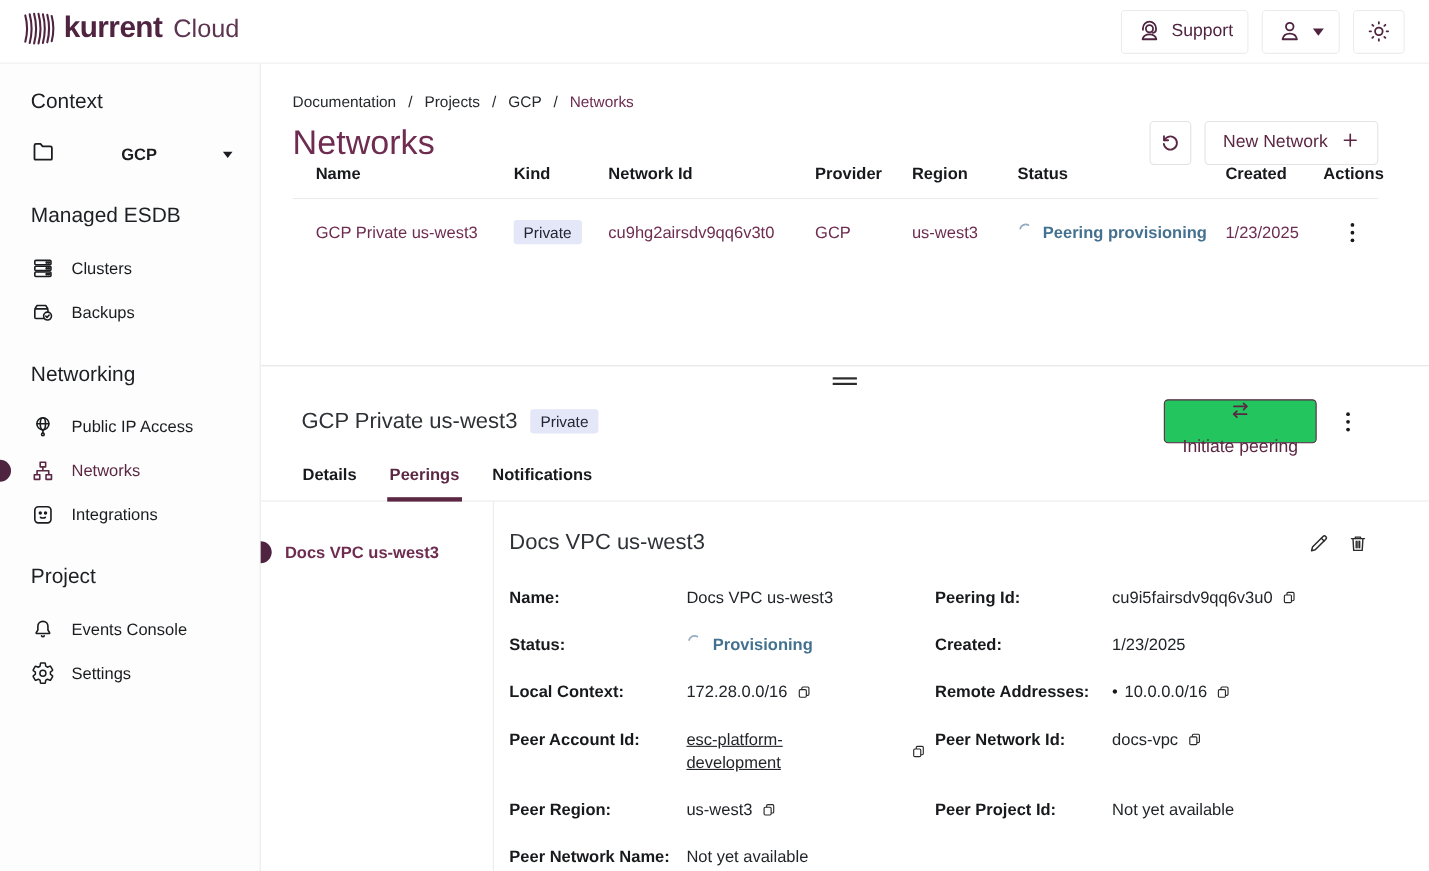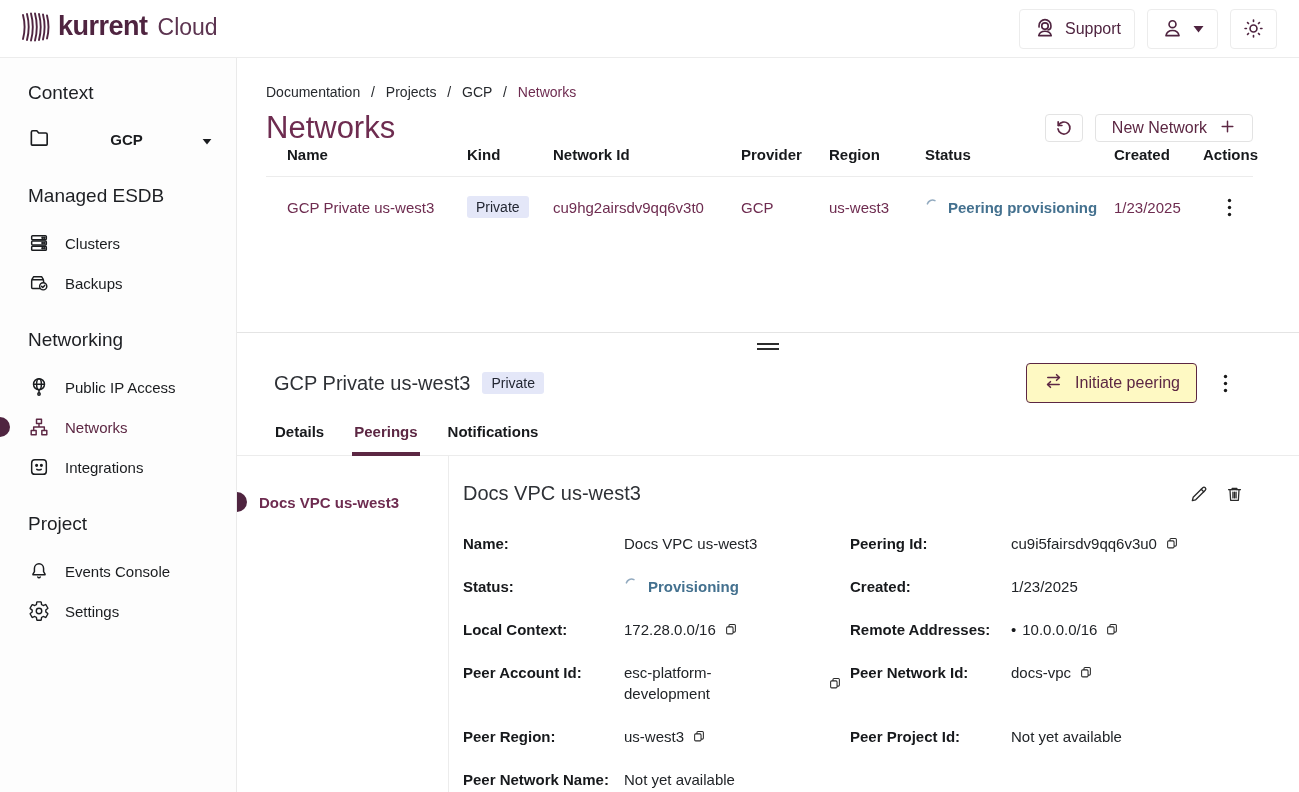--- a/index.html
+++ b/index.html
@@ -45,21 +45,21 @@
   .main { flex:1; display:flex; flex-direction:column; min-width:0; background:#fff; }
   .top-section { height:274px; flex:0 0 274px; padding:26px 46px 0 29px; }
   .breadcrumb { font-size:14px; font-weight:500; color:#26292d; }
   .breadcrumb .sep { margin:0 7px; color:#26292d; }
   .breadcrumb .crumb { cursor:pointer; }
   .breadcrumb .crumb.current { color:#6e2c50; }
   .head-row { display:flex; align-items:center; margin-top:10px; }
   .page-title { font-size:31px; font-weight:500; color:#6e2c50; }
   .head-actions { margin-left:auto; display:flex; align-items:center; gap:12px; }
   .abtn { display:flex; align-items:center; justify-content:center; gap:12px;
-          height:28px; border:1px solid #e3e3e3; border-radius:4px; background:#fff;
+          height:40px; border:1px solid #e3e3e3; border-radius:4px; background:#fff;
           color:#5c2743; font-size:16px; font-weight:500; cursor:pointer; }
   .abtn.square { width:38px; }
   .abtn.wide { padding:0 16px; }
 
   
   .net-table { }
   .tgrid { display:grid; grid-template-columns:21px 180px 86px 188px 88px 96px 189px 89px 1fr;
            align-items:center; }
   .tgrid.header { padding-bottom:13px; border-bottom:1px solid #ececec; }
   .th { font-size:15px; font-weight:700; color:#17191c; }
@@ -79,22 +79,22 @@
   .panel { flex:1; border-top:1px solid #e4e4e4; position:relative;
            display:flex; flex-direction:column; min-height:0; }
   .drag-handle { position:absolute; top:10px; left:50%; transform:translateX(-50%);
                  width:22px; cursor:row-resize; }
   .drag-handle .bar { height:2px; background:#2c2c2c; margin-bottom:3px; }
   .panel-head { display:flex; align-items:center; padding:30px 60px 0 37px; }
   .panel-title { font-size:20px; font-weight:500; color:#2e3136; }
   .panel-head .badge { margin-left:12px; }
   .panel-head-actions { margin-left:auto; display:flex; align-items:center; gap:14px; }
   .peer-btn { display:flex; align-items:center; gap:11px; height:40px; padding:0 16px;
-              background:#fef9c3; border:1px solid #5c2743; border-radius:4px;
-              color:#5c2743; font-size:16px; font-weight:500; cursor:pointer; }
+              background:#22c55e; border:1px solid #5c2743; border-radius:4px;
+              color:#5c2743; font-size:16px; font-weight:500; cursor:pointer;flex-direction:column; }
 
   .tabs { display:flex; gap:26px; padding:0 0 0 36px; margin-top:20px;
           border-bottom:1px solid #ececec; }
   .tab { font-size:15px; font-weight:700; color:#17191c; padding:0 2px 12px 2px;
          cursor:pointer; border-bottom:4px solid transparent; margin-bottom:-1px; }
   .tab.active { color:#5c2743; border-bottom-color:#5c2743;text-align:center; }
 
   .panel-content { flex:1; display:flex; min-height:0; }
   .peer-list { width:212px; flex:0 0 212px; border-right:1px solid #ececec;
                padding-top:32px; }
@@ -108,21 +108,21 @@
   .icon-btn { background:none; border:none; cursor:pointer; color:#2a2a2a; padding:0;
               display:flex; align-items:center; }
 
   .fields { margin-top:28px; display:grid;
             grid-template-columns:161px 226px 161px 1fr;
             row-gap:22px; align-items:start; }
   .flabel { font-size:15px; font-weight:700; color:#17191c; line-height:21px;
             padding-right:10px; }
   .fvalue { font-size:15px; color:#212428; line-height:21px; display:flex;
             align-items:center; gap:8px; min-width:0; padding-right:8px; }
-  .fvalue .wrap-narrow { display:inline-block; width:124px; }
+  .fvalue .wrap-narrow { display:inline-block; width:124px;text-decoration:underline; }
   .fvalue .ml-auto { margin-left:auto; }
   .fvalue .bullet { font-size:15px; color:#17191c; margin-right:-2px; }
   .status-val { display:flex; align-items:center; gap:9px; color:#44718f;
                 font-weight:700; }
   .copy-btn { background:none; border:none; cursor:pointer; color:#2a2a2a; padding:0;
               display:flex; align-items:center; flex:0 0 auto; }
   .spin { color:#93abc0; }
 </style>
 </head>
 <body>

